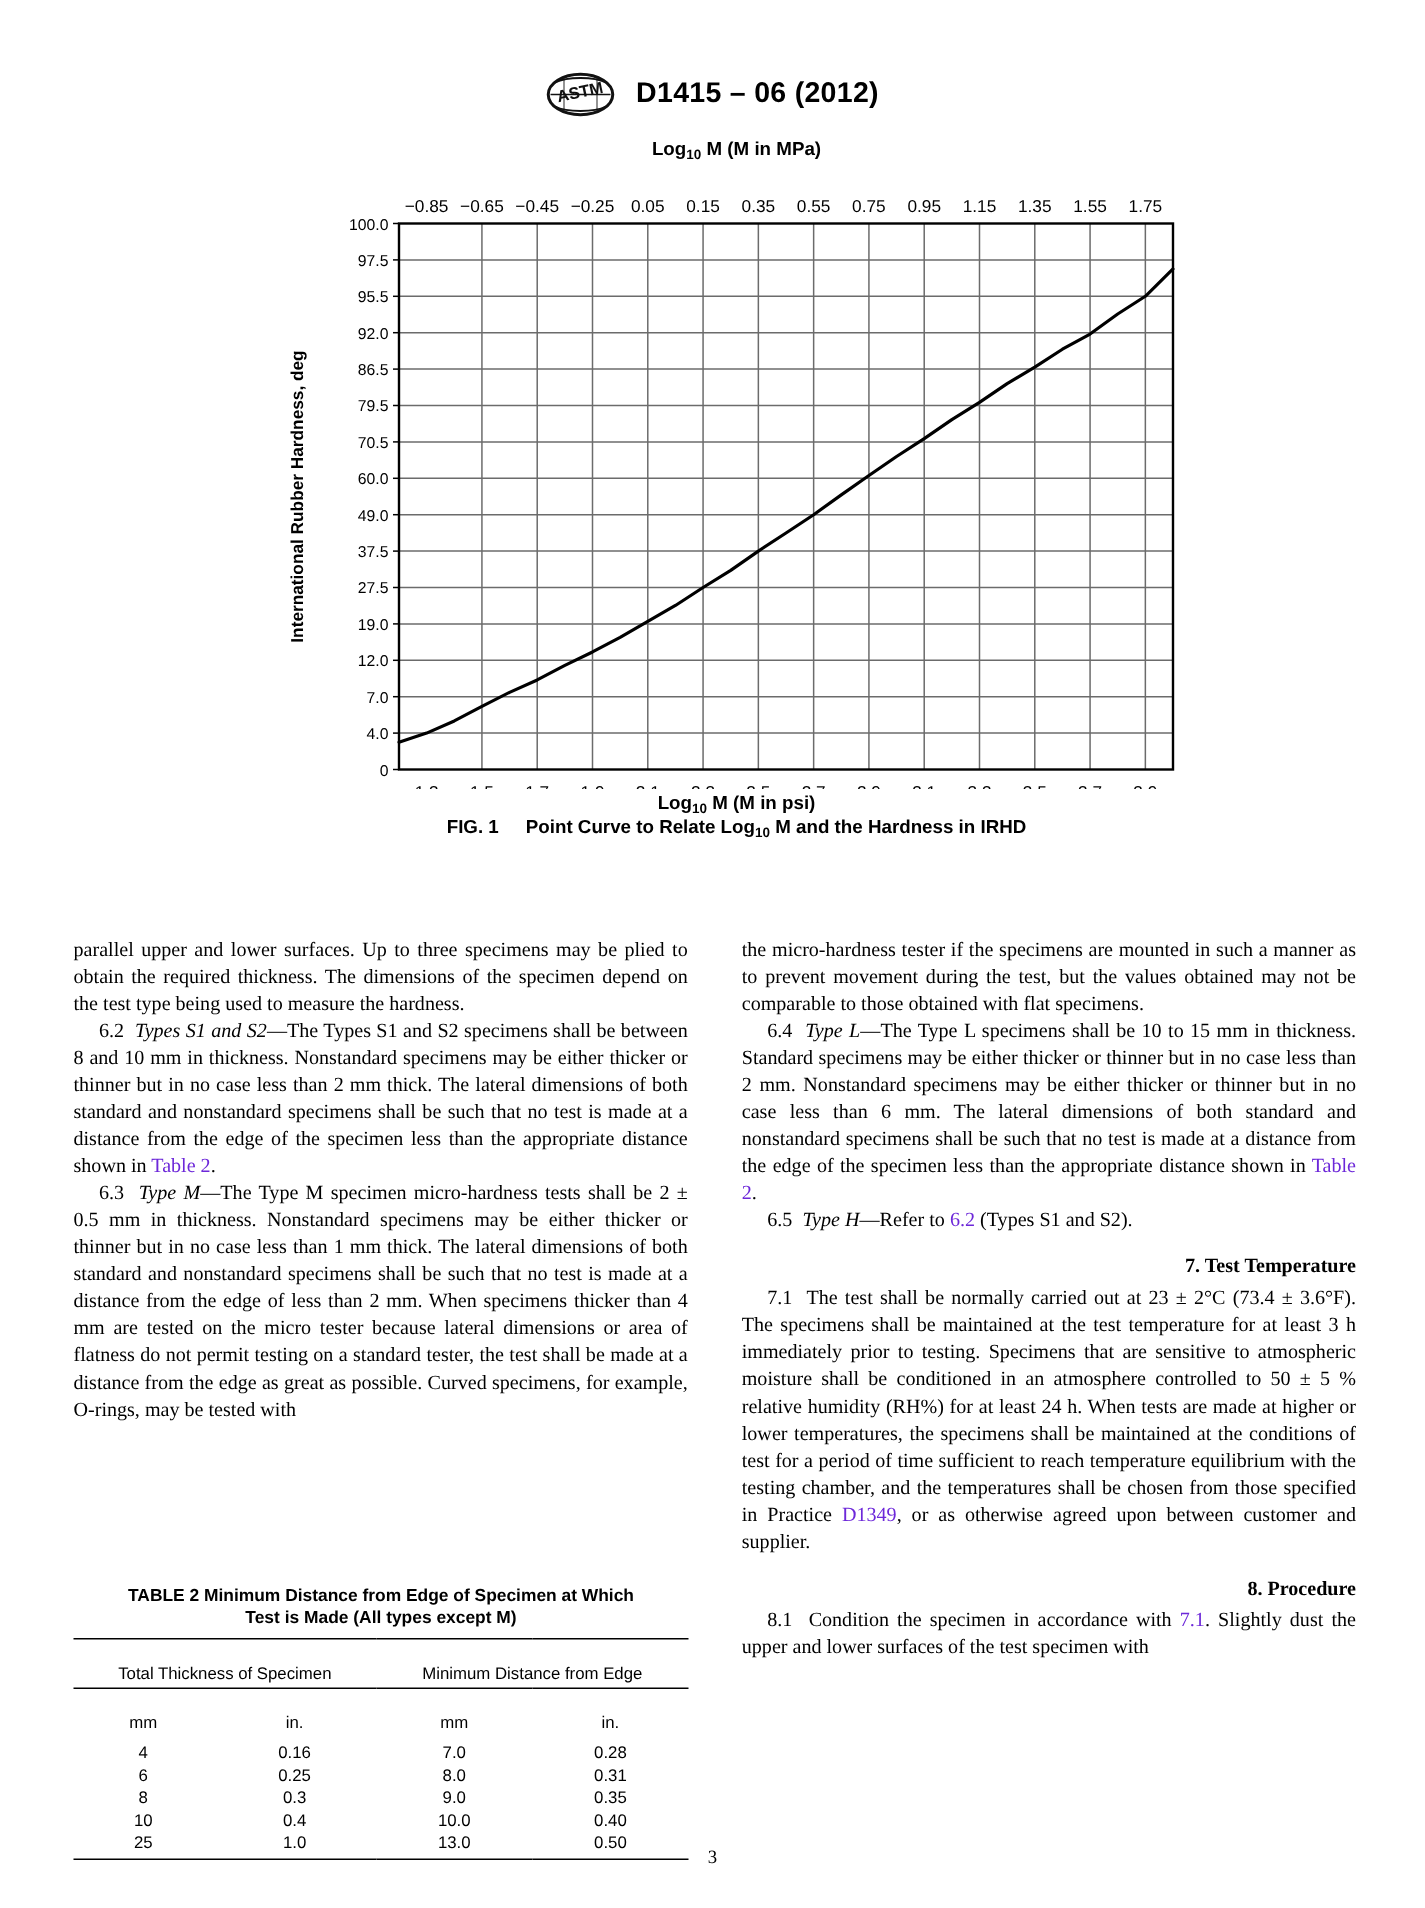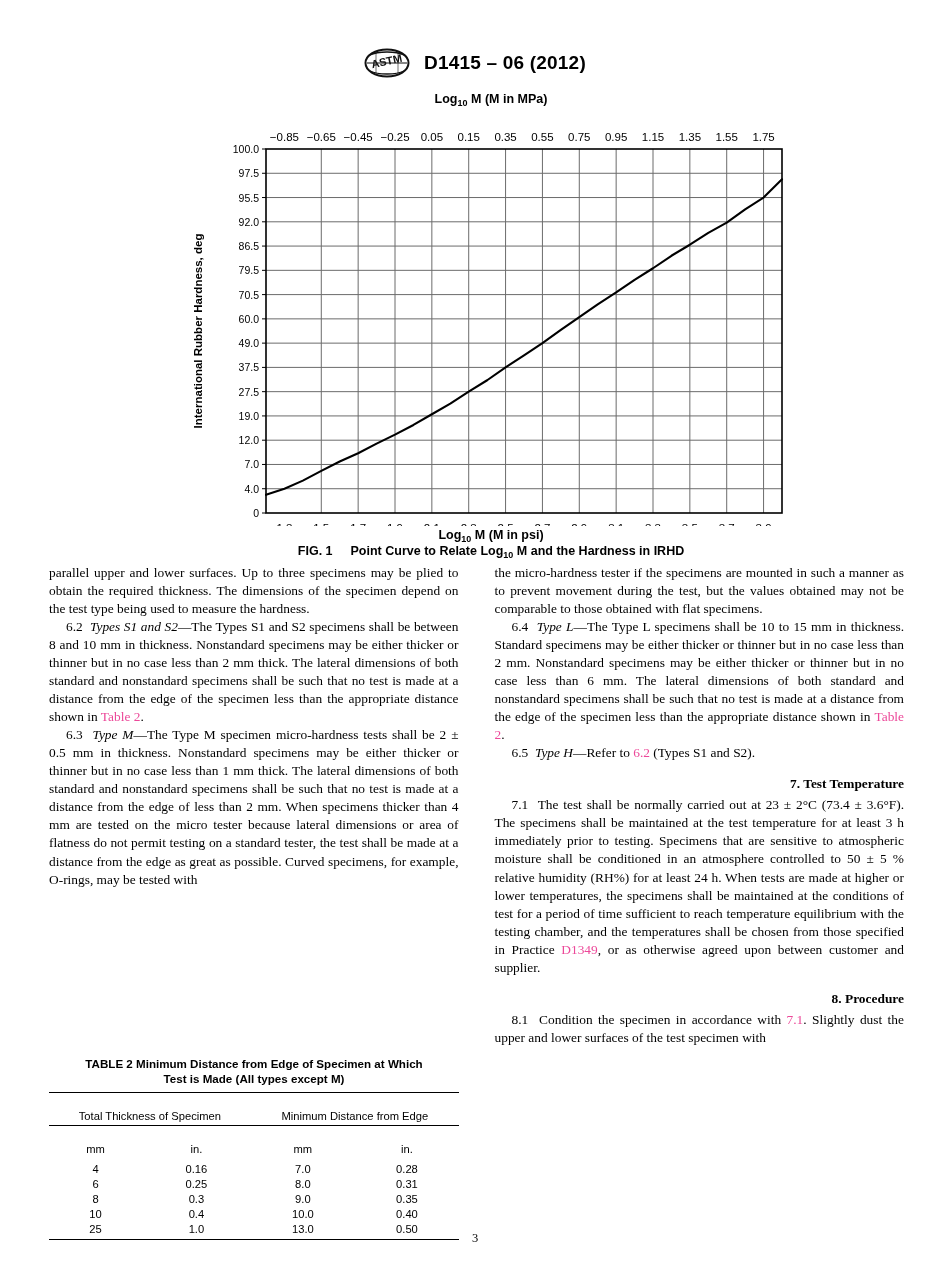--- a/index.html
+++ b/index.html
@@ -69,21 +69,21 @@
     width: 950px;
     margin-top: 2px;
   }
   .fig-caption .gap { display: inline-block; width: 18px; }
 
   sub { font-size: 0.72em; vertical-align: baseline; position: relative; top: 0.28em; }
 
   
   .body-columns {
     position: absolute;
-    top: 564px;
+    top: 624px;
     left: 49px;
     width: 855px;
     display: flex;
     gap: 36px;
   }
   .col {
     width: 410px;
     font-size: 13.4px;
     line-height: 1.345;
     text-align: justify;
@@ -97,21 +97,21 @@
   .col p.indent { text-indent: 17px; }
   .col p + p { margin-top: 0px; }
   .sec-head {
     font-weight: bold;
     margin-top: 13px !important;
     margin-bottom: 3px !important;
     text-indent: 0;
     text-align: right;
   }
   em.it { font-style: italic; }
-  .xref { color: #ec4899; }
+  .xref { color: #6d28d9; }
 
   
   .table-block {
     position: absolute;
     top: 1056px;
     left: 49px;
     width: 410px;
   }
   .tbl-title {
     font-family: "Liberation Sans", sans-serif;

